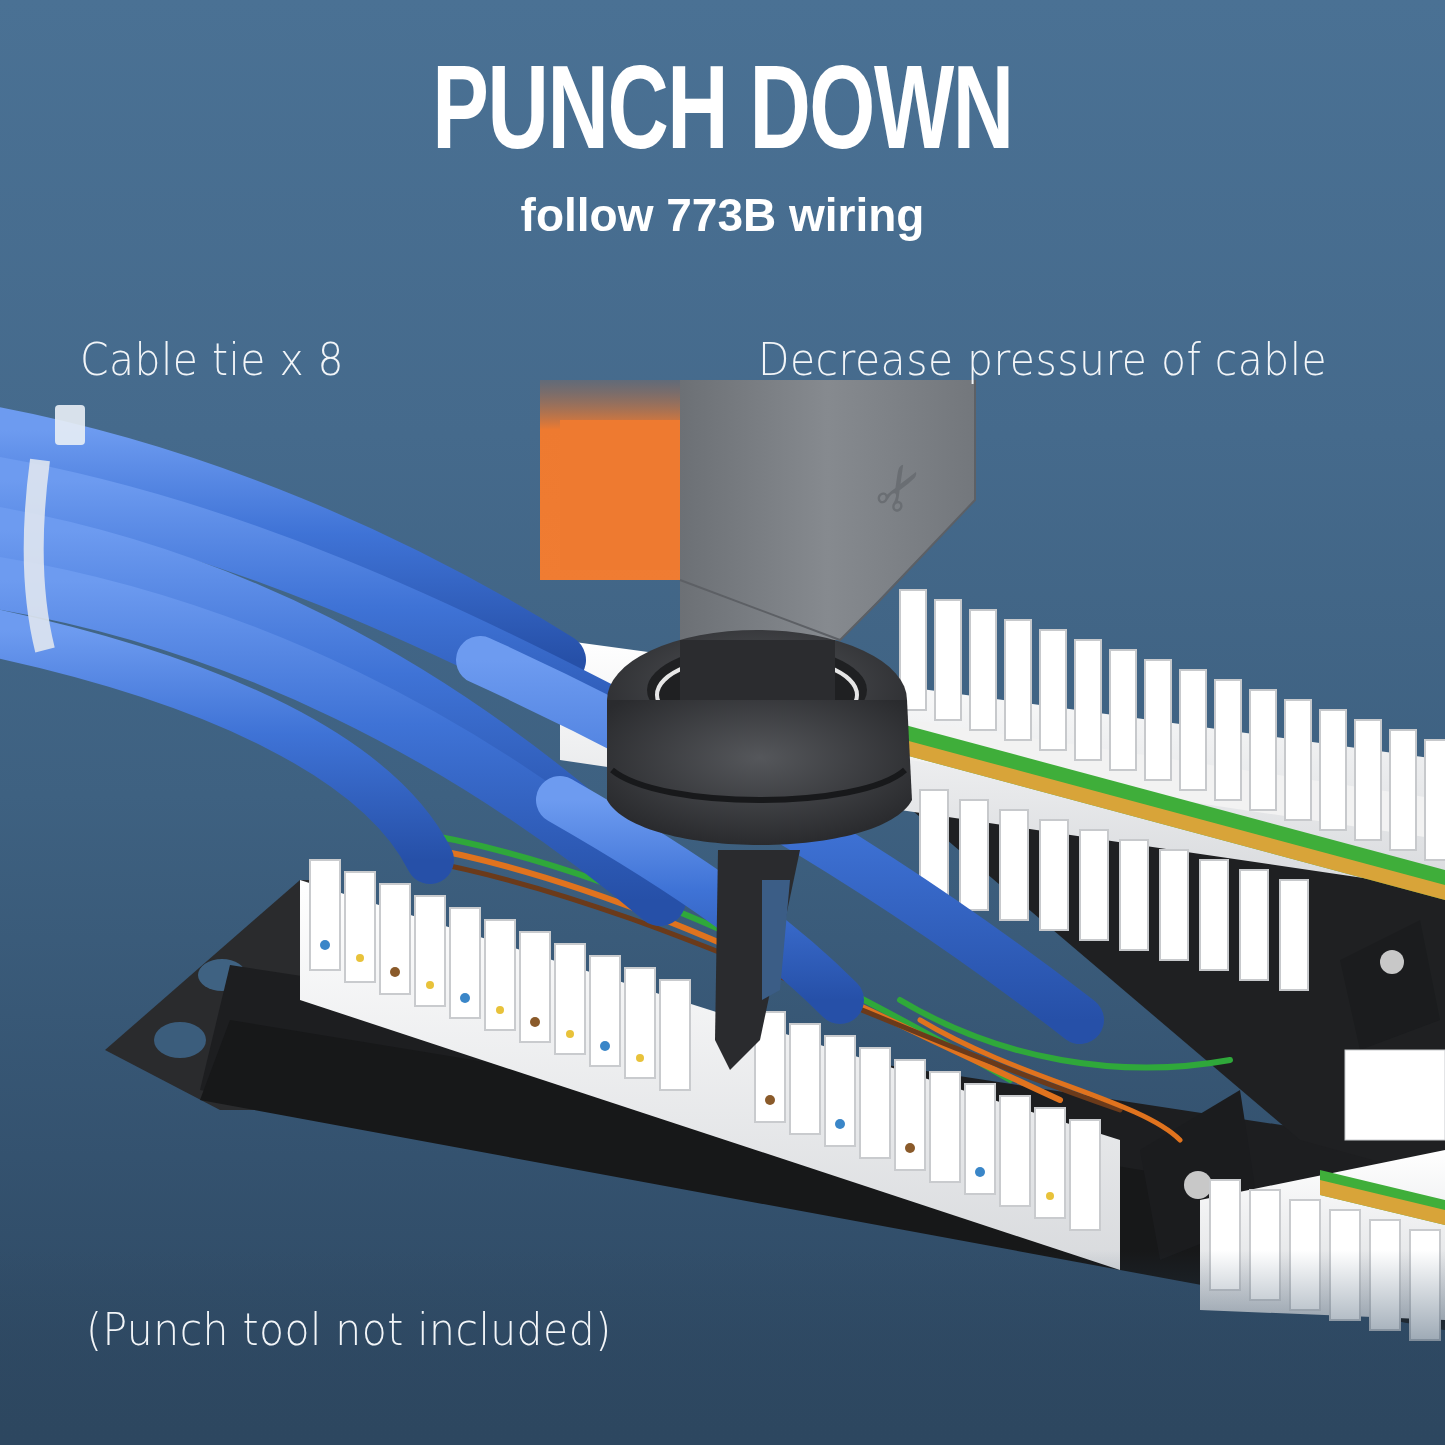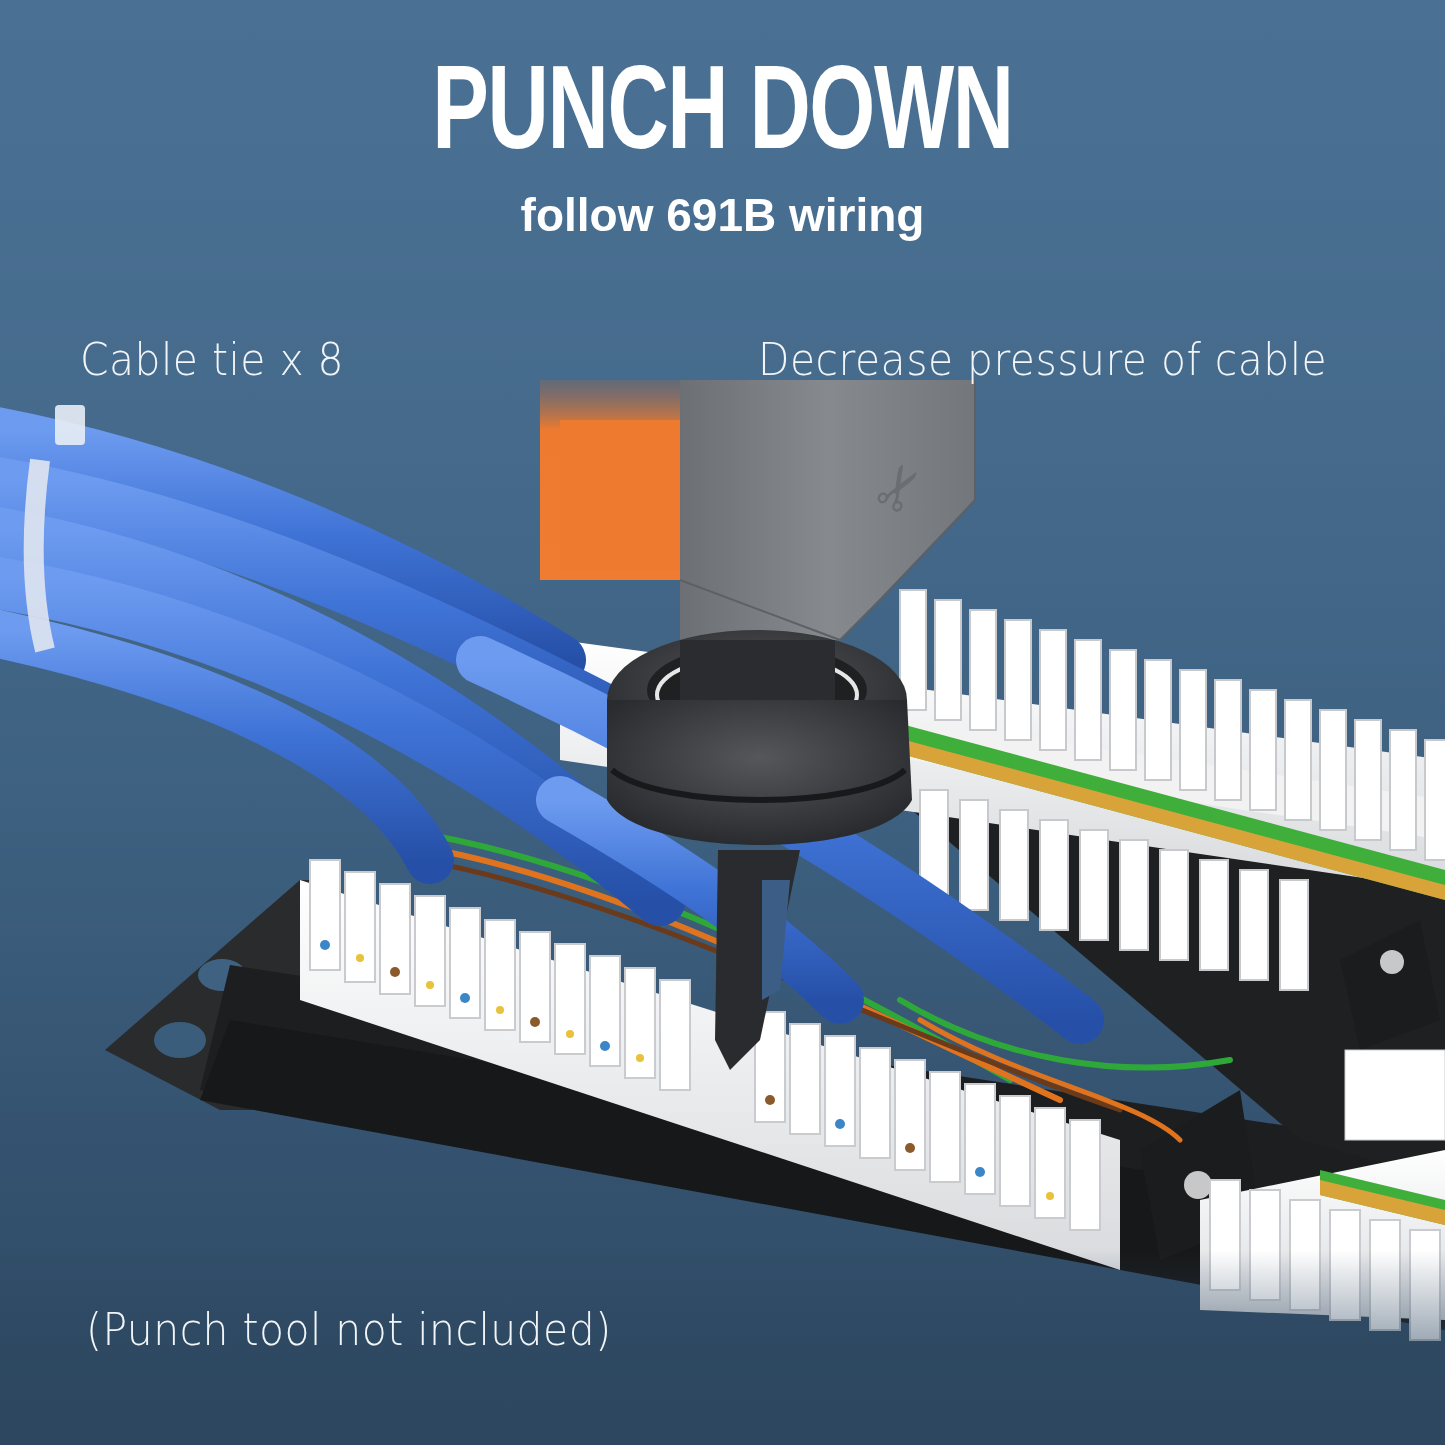--- a/index.html
+++ b/index.html
@@ -218,17 +218,17 @@
       <path d="M612 770 C660 810, 860 810, 905 770" fill="none" stroke="#18191b" stroke-width="6"></path>
 
       <path d="M718 850 L800 850 L760 1040 L730 1070 L715 1040 Z" fill="#2a2b2e"></path>
       <path d="M762 880 L790 880 L780 990 L762 1000 Z" fill="#3b5d86"></path>
     </g>
 
     <rect x="0" y="1250" width="1445" height="195" fill="url(#fadeBottom)"></rect>
   </svg>
 
   <div class="headline">PUNCH DOWN</div>
-  <div class="subhead">follow 691B wiring</div>
+  <div class="subhead">follow 773B wiring</div>
   <div class="callout tie">Cable tie x 8</div>
   <div class="callout pressure">Decrease pressure of cable</div>
   <div class="callout note">(Punch tool not included)</div>
 </div>
 
 </body></html>

